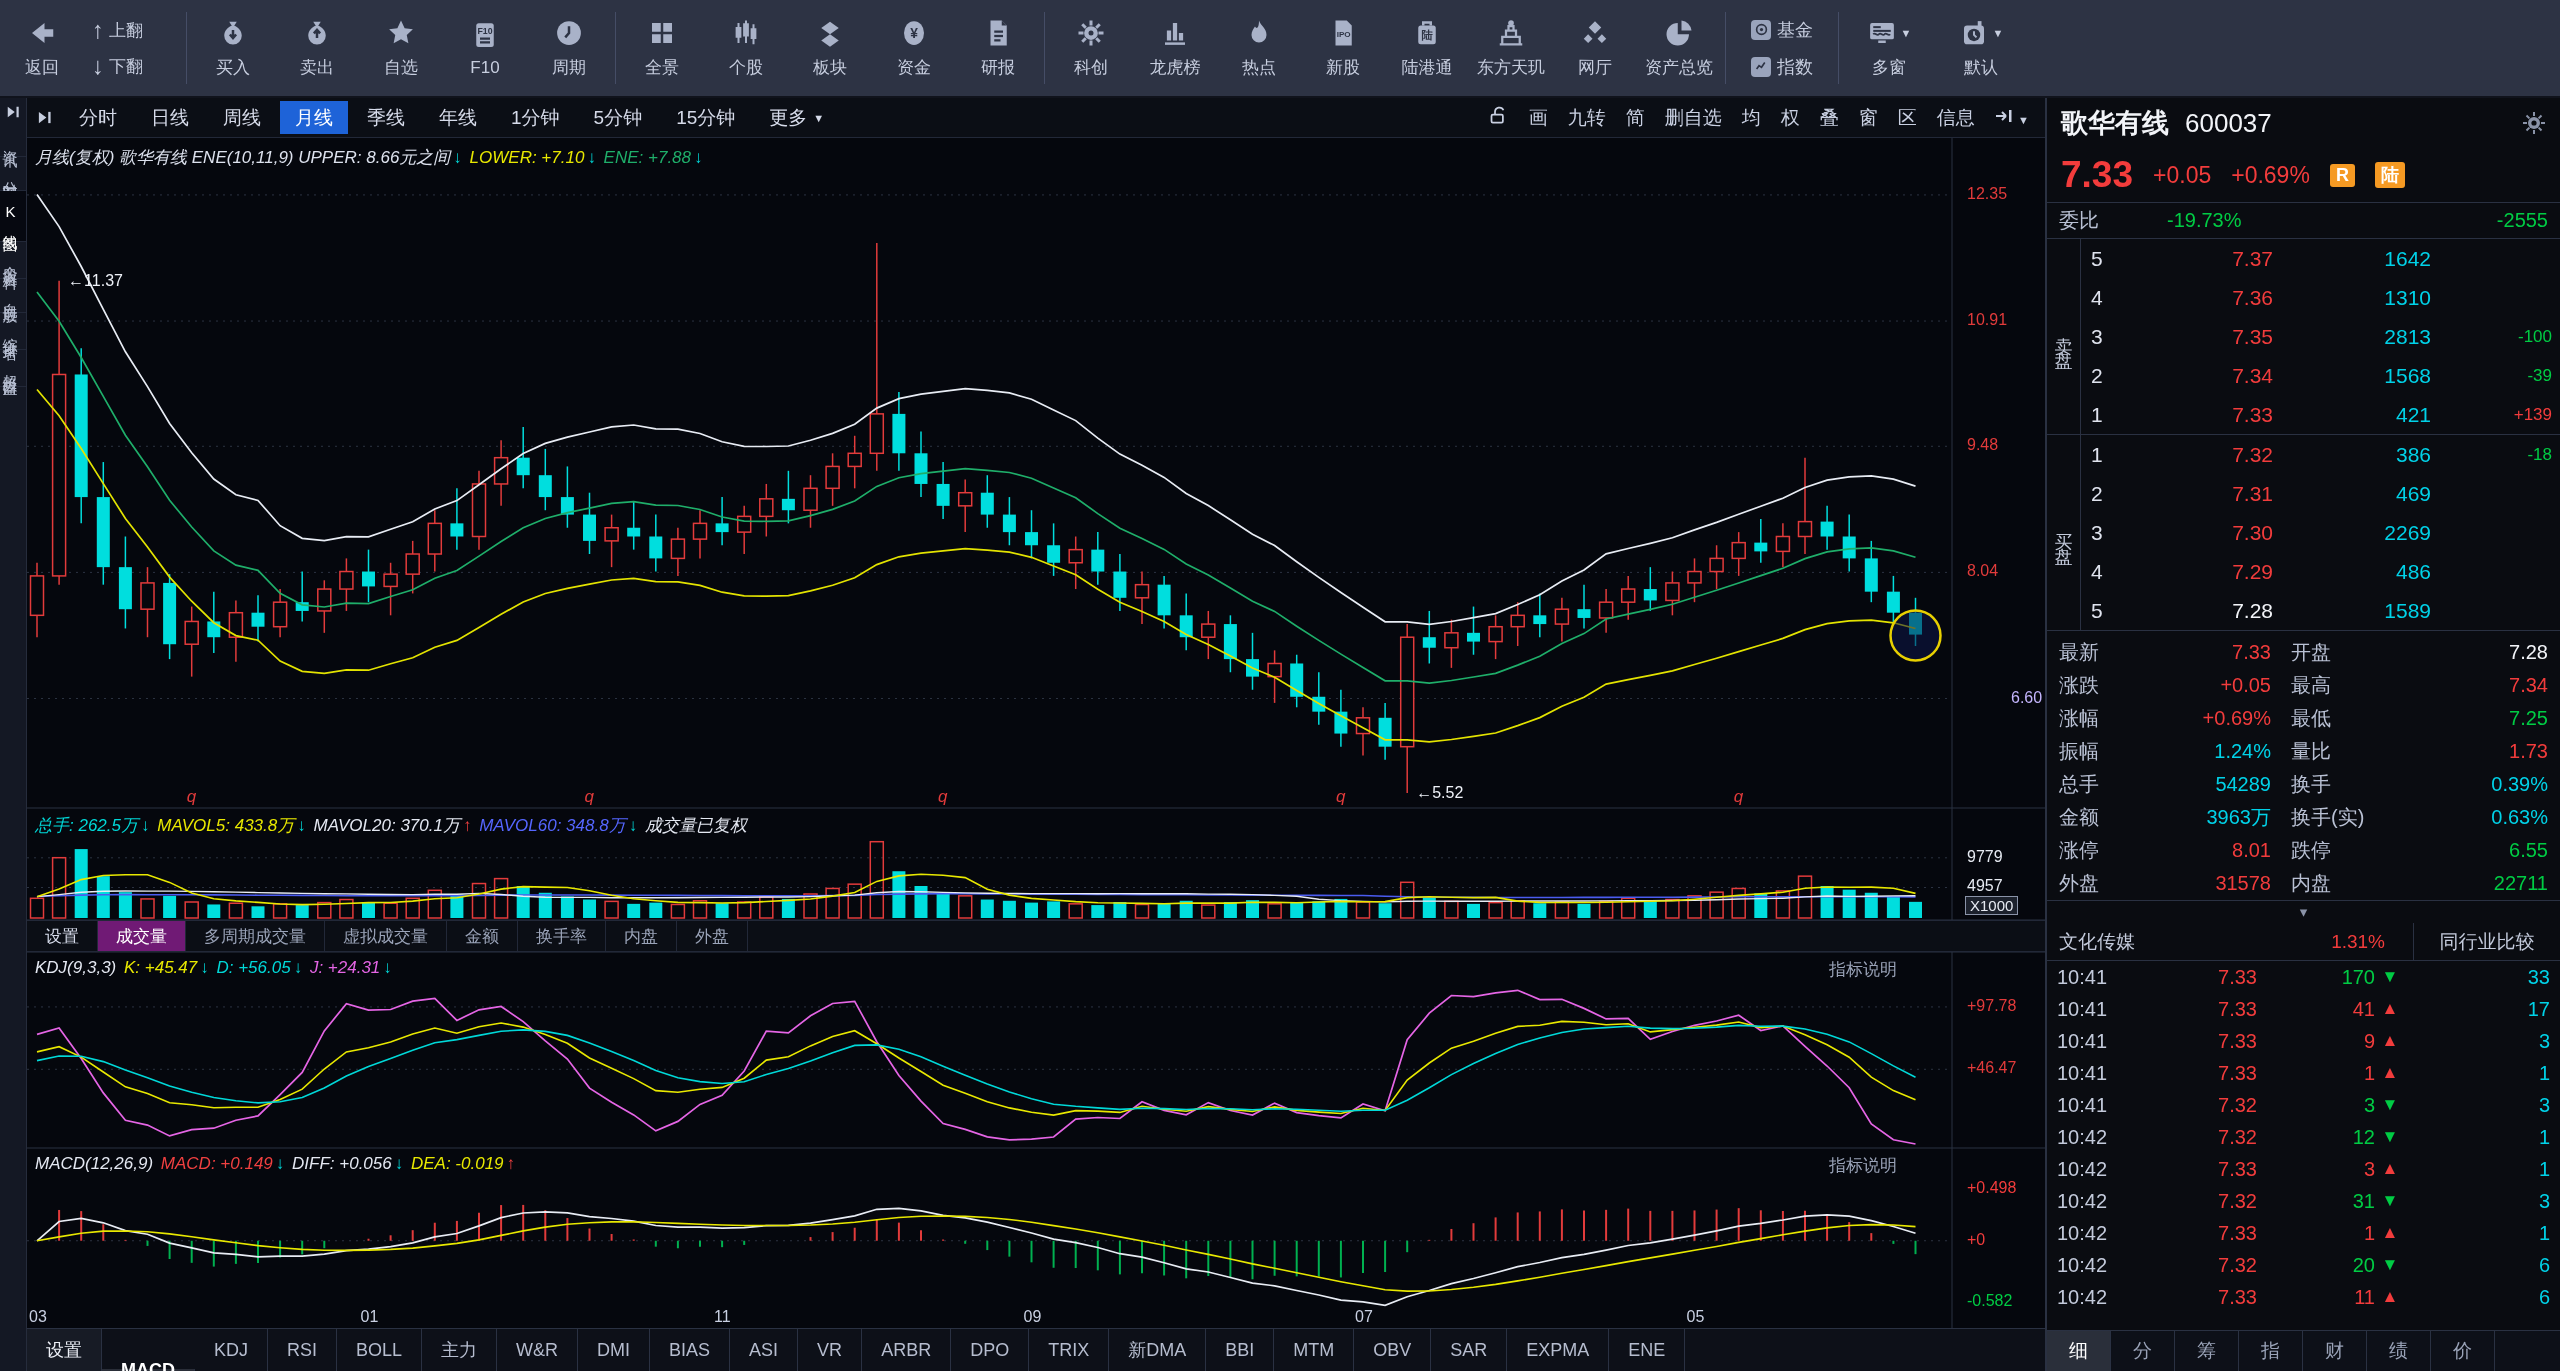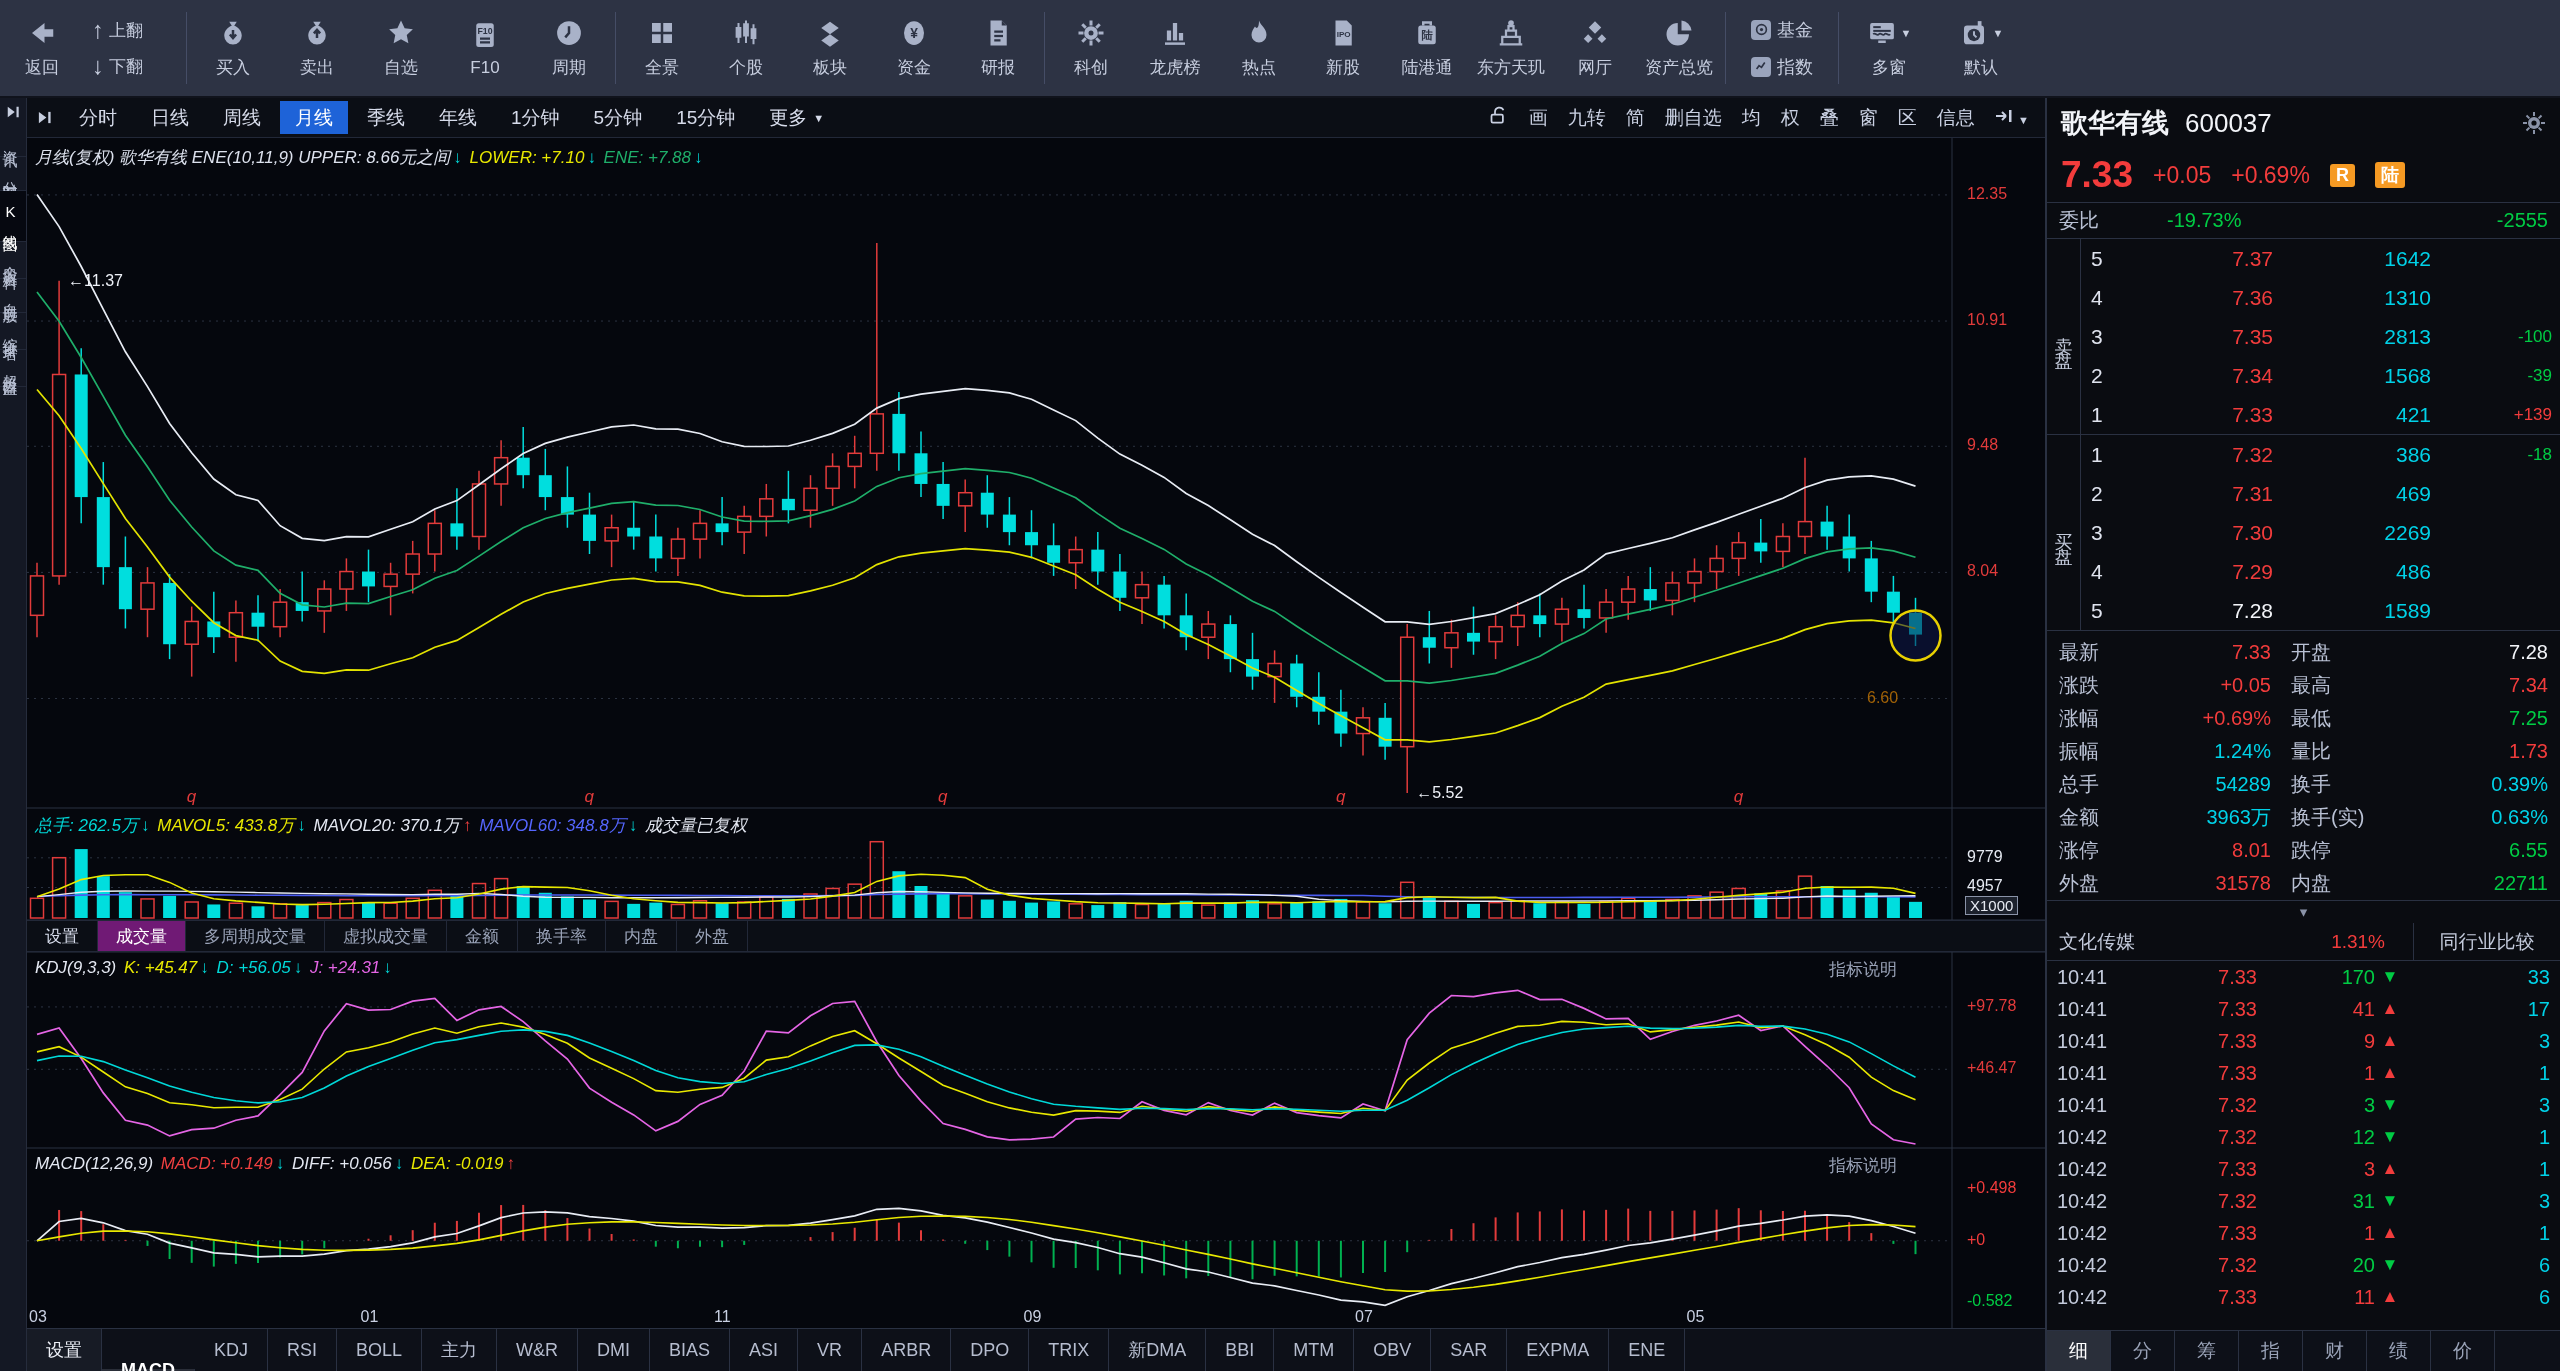--- a/index.html
+++ b/index.html
@@ -856,21 +856,21 @@
         <span class="vt">金额</span>
         <span class="vt">换手率</span>
         <span class="vt">内盘</span>
         <span class="vt">外盘</span>
       </div>
     <div id="labels-holder">
         <div class="ylab" style="left: 1940px; top: 46.9281px; color: rgb(226, 59, 59);">12.35</div>
         <div class="ylab" style="left: 1940px; top: 173.046px; color: rgb(226, 59, 59);">10.91</div>
         <div class="ylab" style="left: 1940px; top: 298.288px; color: rgb(226, 59, 59);">9.48</div>
         <div class="ylab" style="left: 1940px; top: 424.405px; color: rgb(226, 59, 59);">8.04</div>
-        <div class="ylab" style="left: 1840px; top: 550.523px; color: #a16207;">6.60</div>
+        <div class="ylab" style="left: 1984px; top: 550.523px; color: #c4b5fd;">6.60</div>
         <div class="ylab" style="left: 1940px; top: 709.822px; color: rgb(230, 234, 242); text-align: center;">9779</div>
         <div class="ylab" style="left: 1940px; top: 739.495px; color: rgb(230, 234, 242);">4957</div>
         <div class="ylab boxed" style="left: 1938px; top: 758px;">X1000</div>
         <div class="ylab" style="left: 1940px; top: 858.929px; color: rgb(226, 59, 59);">+97.78</div>
         <div class="ylab" style="left: 1940px; top: 921.29px; color: rgb(226, 59, 59);">+46.47</div>
         <div class="ylab" style="left: 1940px; top: 1040.5px; color: rgb(242, 60, 60);">+0.498</div>
         <div class="ylab" style="left: 1940px; top: 1092.75px; color: rgb(242, 60, 60);">+0</div>
         <div class="ylab" style="left: 1940px; top: 1153.82px; color: rgb(0, 204, 68);">-0.582</div>
         <div class="xlab" style="left: 2px;">03</div>
         <div class="xlab" style="left: 333.5px;">01</div>

